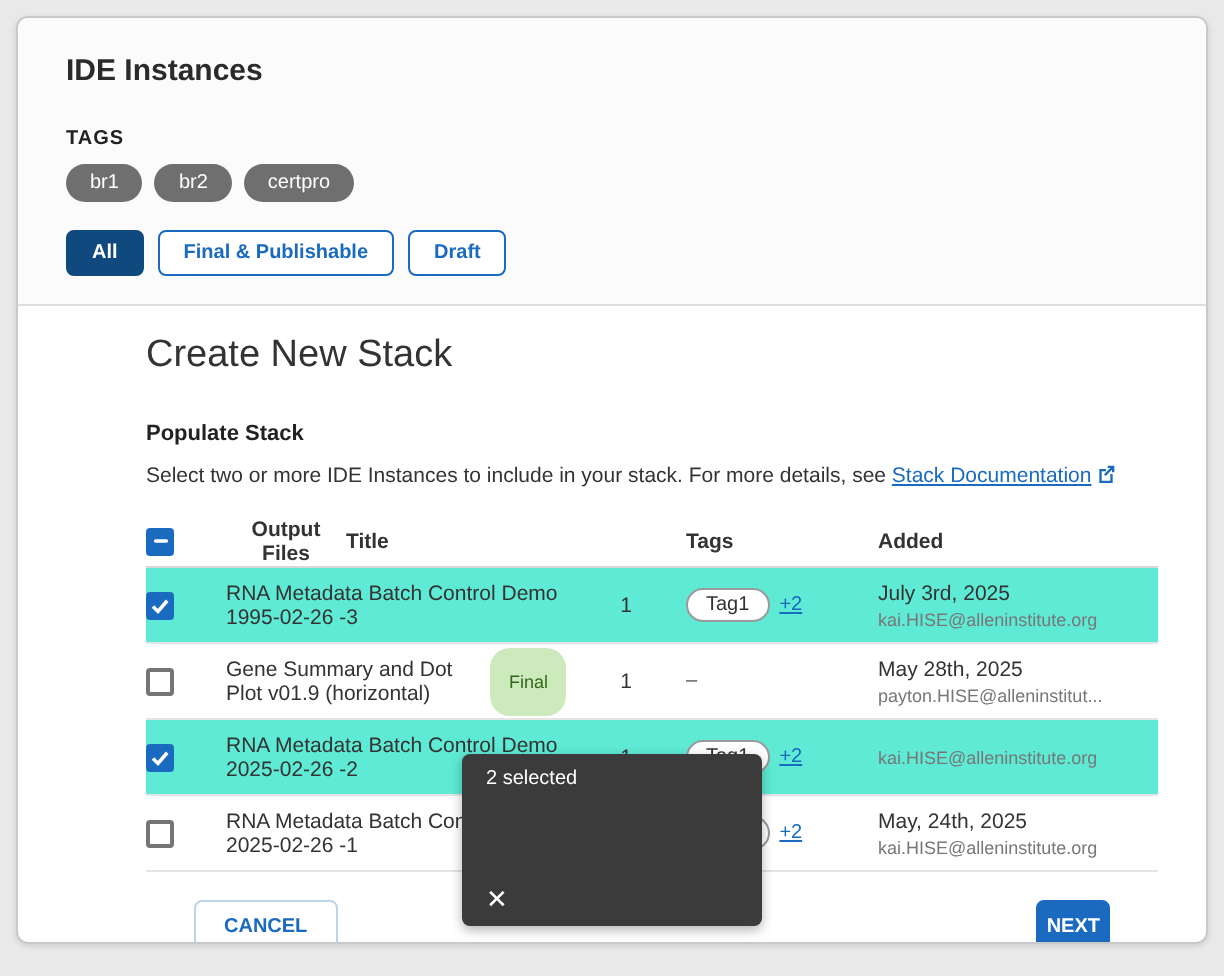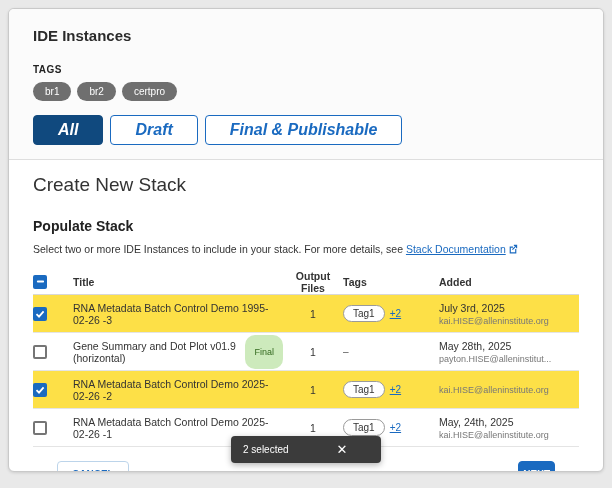--- a/index.html
+++ b/index.html
@@ -42,45 +42,44 @@
   .tagchip {
     background: #6f6f6f;
     color: #fff;
     font-size: 10px;
     padding: 4px 12px;
     border-radius: 12px;
     cursor: pointer;
   }
   .filters { display: flex; gap: 7px; }
   .filterbtn {
-    font-size: 16px;
-    font-weight: bold;
-    padding: 5px 24px;
+    font-size: 10px;
+    font-weight: bold;
+    padding: 5px 12px;
     border-radius: 4px;
     border: 1px solid #1a6ac0;
     color: #1a6ac0;
     background: #fff;
     cursor: pointer;
-    font-style: italic;
   }
   .filterbtn.active {
     background: #10497e;
     border-color: #10497e;
     color: #fff;
   }
   
-  .main { padding: 14px 24px 0 24px; }
+  .main { padding: 14px 24px 0 24px; margin-left: 40px; }
   .main-title {
     font-size: 19px;
     font-weight: 500;
     color: #333;
     margin-bottom: 22px;
   }
   .section-title {
-    font-size: 14px;
+    font-size: 11px;
     font-weight: bold;
     color: #222;
     margin-bottom: 9px;
   }
   .desc { font-size: 10.5px; color: #333; margin-bottom: 14px; }
   .desc a {
     color: #1a6ac0;
     text-decoration: underline;
     cursor: pointer;
   }
@@ -92,21 +91,21 @@
     border-bottom: 1px solid #d8d8d8;
     height: 26px;
     font-size: 9.5px;
     font-weight: bold;
     color: #444;
   }
   .trow {
     border-bottom: 1px solid #e4e4e4;
     height: 38px;
   }
-  .trow.selected { background: #fde047; }
+  .trow.selected { background: #5eead4; }
   .c-check { width: 40px; display: flex; align-items: center; }
   .c-title { flex: 1; display: flex; align-items: center; gap: 6px; }
   .c-files { width: 60px; text-align: center; }
   .c-tags { width: 96px; display: flex; align-items: center; gap: 5px; }
   .c-added { width: 140px; }
   .cell { font-size: 10.5px; color: #333; }
   .row-title { font-size: 10.5px; color: #333; }
   .cb {
     width: 14px; height: 14px;
     border-radius: 2px;
@@ -168,24 +167,24 @@
   .snackbar {
     position: absolute;
     left: 50%;
     transform: translateX(-50%);
     bottom: 8px;
     background: #3b3b3b;
     color: #fff;
     border-radius: 4px;
     box-shadow: 0 2px 6px rgba(0,0,0,0.3);
     display: flex;
-    align-items: center;
     gap: 48px;
     padding: 7px 12px;
     min-width: 150px;
+    flex-direction: column;
   }
   .snackbar-text { font-size: 10px; }
   .snackbar-close {
     font-size: 13px;
     line-height: 1;
     cursor: pointer;
     color: #fff;
   }
 </style>
 </head>
@@ -196,22 +195,22 @@
   <div class="top">
     <div class="page-title">IDE Instances</div>
     <div class="tags-label">TAGS</div>
     <div class="tagchips">
       <span class="tagchip">br1</span>
       <span class="tagchip">br2</span>
       <span class="tagchip">certpro</span>
     </div>
     <div class="filters">
       <button class="filterbtn active">All</button>
+      <button class="filterbtn">Final &amp; Publishable</button>
       <button class="filterbtn">Draft</button>
-      <button class="filterbtn">Final &amp; Publishable</button>
     </div>
   </div>
 
   <div class="main">
     <div class="main-title">Create New Stack</div>
     <div class="section-title">Populate Stack</div>
     <div class="desc">
       <span>Select two or more IDE Instances to include in your stack. For more details, see </span><a>Stack Documentation</a><svg class="extlink-icon" width="10" height="10" viewBox="0 0 12 12">
           <path d="M2 3 h4 v1.4 H3.4 V10 H8.6 V6 H10 v5.4 H2 Z M7 1 h4 v4 h-1.4 V3.4 L5.8 7.2 4.8 6.2 8.6 2.4 H7 Z" fill="#1a6ac0"></path>
         </svg>
@@ -219,22 +218,22 @@
 
     <div class="table">
       <div class="thead">
         <div class="c-check">
           <span class="cb ind">
             <svg width="9" height="9" viewBox="0 0 10 10">
                 <rect x="1" y="4" width="8" height="2" rx="1" fill="#fff"></rect>
               </svg>
           </span>
         </div>
+        <div class="cell c-files">Output Files</div>
         <div class="cell c-title">Title</div>
-        <div class="cell c-files">Output Files</div>
         <div class="cell c-tags">Tags</div>
         <div class="cell c-added">Added</div>
       </div>
 
       <div class="trow selected">
         <div class="c-check">
           <span class="cb on">
             <svg width="10" height="10" viewBox="0 0 10 10">
                 <path d="M1.5 5.2 L4 7.7 L8.6 2.4" stroke="#fff" stroke-width="1.8" fill="none"></path>
               </svg>

